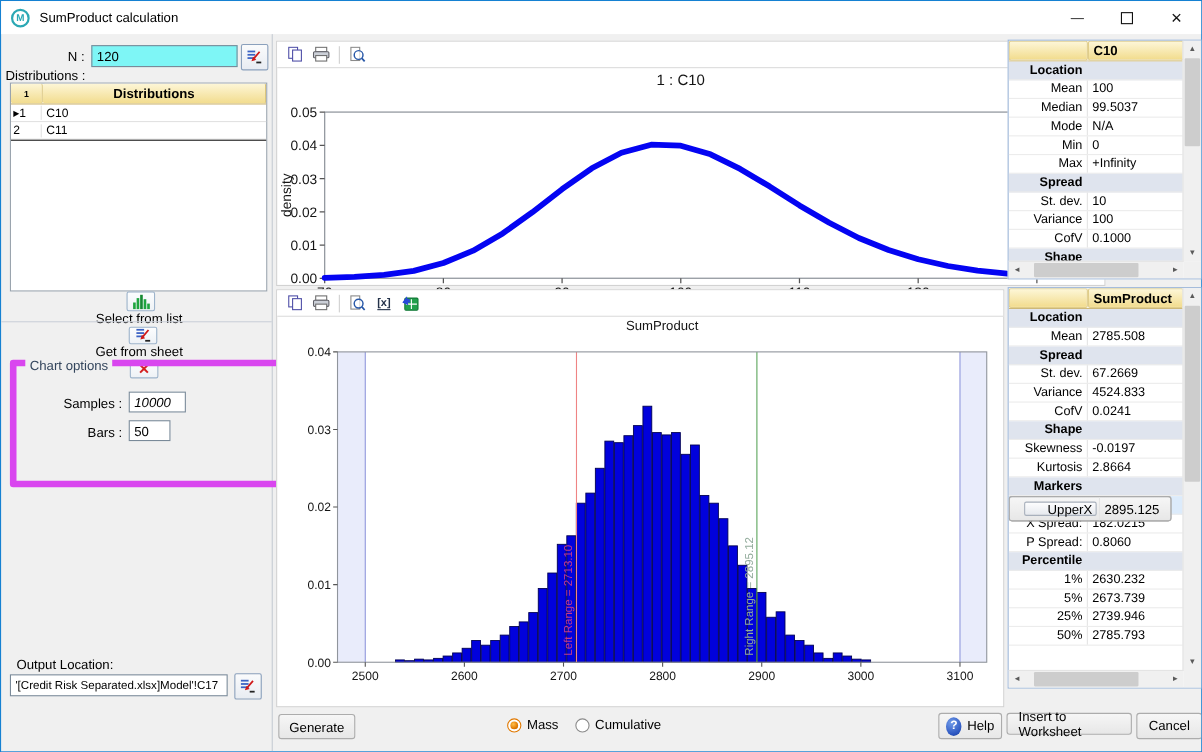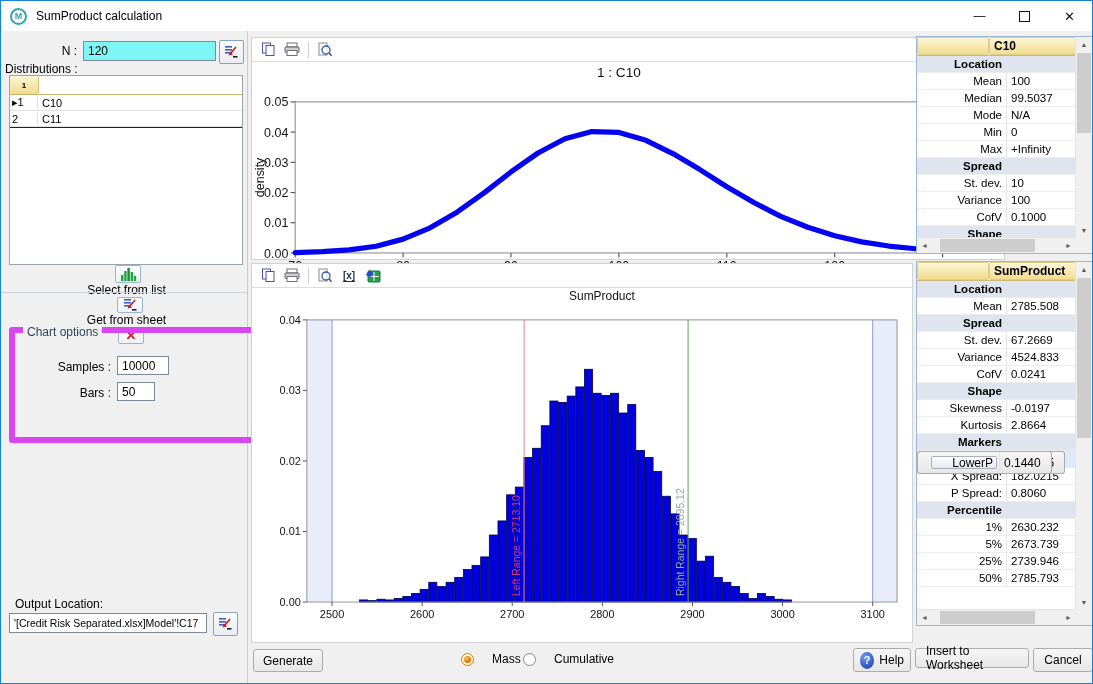--- a/index.html
+++ b/index.html
@@ -37,21 +37,21 @@
   .ti{width:24px;height:20px;display:flex;align-items:center;justify-content:center;}
   .tsep{width:1px;height:16px;background:#d0d0d0;margin:0 4px;}
   .chartsvg{position:absolute;left:0;top:23px;right:0;bottom:0;}
   
   .stats{position:absolute;background:#fff;border:1px solid #9cb6d8;box-sizing:border-box;}
   .sgrid{position:absolute;left:0;top:0;right:16px;bottom:15px;overflow:hidden;}
   .shead{display:flex;height:18px;border-bottom:1px solid #cdb879;}
   .shcell{background:linear-gradient(#fdf6d7,#f2dc8e);border:1px solid #e0cd8a;border-radius:2px;box-sizing:border-box;}
   .shc1{width:72px;}
   .shc2{flex:1;font-weight:bold;padding-left:4px;display:flex;align-items:center;}
-  .srow{display:flex;height:16px;border-bottom:1px solid #ececec;align-items:center;font-size:11.5px;padding-left:18px;}
+  .srow{display:flex;height:16px;border-bottom:1px solid #ececec;align-items:center;font-size:11.5px;}
   .scl{width:72px;text-align:right;padding-right:4px;box-sizing:border-box;border-right:1px solid #e4e4e4;height:100%;display:flex;align-items:center;justify-content:flex-end;}
   .scv{flex:1;padding-left:4px;}
   .srow.sec{background:#dfe4ee;font-weight:bold;}
   .srow.sec .scl{border-right:1px solid #dfe4ee;}
   .srow.hl{background:#dcebfb;}
   .srow.btn .scl{padding:0;}
   .cellbtn{width:66px;height:13px;margin:0 2px 0 3px;border:1px solid #a8b0bc;border-radius:2px;background:linear-gradient(#fdfdfe,#e6e9ee);display:flex;align-items:center;justify-content:flex-end;padding-right:3px;box-sizing:border-box;}
   .vscroll{position:absolute;right:0;top:0;bottom:15px;width:16px;background:#f0f0f0;border-left:1px solid #e4e4e4;}
   .hscroll{position:absolute;left:0;right:16px;bottom:0;height:15px;background:#f0f0f0;border-top:1px solid #e4e4e4;display:flex;align-items:center;}
   .sarrow{color:#5a5a5a;font-size:7px;display:flex;align-items:center;justify-content:center;}
@@ -59,21 +59,21 @@
   .ha{width:15px;height:15px;}
   .vthumb{position:absolute;left:1px;right:1px;background:#cdcdcd;border-radius:1px;}
   .hthumb{height:13px;background:#cdcdcd;border-radius:1px;}
   .corner{position:absolute;right:0;bottom:0;width:16px;height:15px;background:#f0f0f0;}
   
   .btn{position:absolute;height:23px;border:1px solid #acacac;border-radius:3px;background:linear-gradient(#f6f6f6,#e7e7e7);display:flex;align-items:center;justify-content:center;font-size:12px;padding:0 10px;box-sizing:border-box;}
   .radio{width:13px;height:13px;border-radius:50%;border:1px solid #8a8a8a;background:#fff;box-sizing:border-box;}
   .radio.sel{border-color:#e07800;}
   .radio.sel::after{content:"";display:block;width:7px;height:7px;margin:2px;border-radius:50%;background:radial-gradient(circle at 38% 35%,#ffc04d,#e07800 62%,#a85800);}
   .radiolabel{margin-left:5px;}
-  .radiogrp{position:absolute;display:flex;align-items:center;gap:13px;}
+  .radiogrp{position:absolute;display:flex;align-items:center;}
   .helpicon{width:17px;height:17px;border-radius:50%;background:radial-gradient(circle at 35% 30%,#6f9ae8,#2b55c0 70%,#1a3a90);color:#fff;font-weight:bold;font-size:11px;display:flex;align-items:center;justify-content:center;margin-right:5px;}
 </style>
 </head>
 <body>
 
 <div class="app">
 
   <div class="titlebar">
     <div class="appicon">M</div>
     <div class="title">SumProduct calculation</div>
@@ -96,20 +96,21 @@
       <line x1="12" y1="2" x2="6.5" y2="8.5" stroke="#d01818" stroke-width="1.6"></line>
       <polygon points="4.6,10.6 9,9.4 6,6.6" fill="#d01818"></polygon>
       <rect x="9" y="11" width="4.5" height="1.6" fill="#222"></rect>
     </svg>
   </div>
   <div class="lbl" style="left:4px;top:61px;">Distributions :</div>
 
   <div class="dtable">
     <div class="dthead">
       <div class="hcell hidx">1</div>
+      <div class="hcell hname">Distributions</div>
     </div>
     <div>
         <div class="drow">
           <div class="didx">▸1</div>
           <div class="dname">C10</div>
         </div>
         <div class="drow">
           <div class="didx">2</div>
           <div class="dname">C11</div>
         </div>
@@ -143,21 +144,21 @@
       <span>✕</span>
     </div>
   </div>
   <div class="leftdivider"></div>
   <div class="leftborder"></div>
 
   <div class="groupbox" style="left:8px;top:326px;width:232px;height:104px;">
     <div class="glegend">Chart options</div>
   </div>
   <div class="lbl" style="left:20px;top:359px;width:90px;text-align:right;">Samples :</div>
-  <input class="field" style="left: 116px; top: 355px; width: 52px; height: 19px;" readonly="" value="10000">
+  <input class="field" style="left: 116px; top: 355px; width: 52px; height: 19px; font-style: italic;" readonly="" value="10000">
   <div class="lbl" style="left:20px;top:385px;width:90px;text-align:right;">Bars :</div>
   <input class="field" style="left: 116px; top: 381px; width: 38px; height: 19px;" readonly="" value="50">
 
 
   <div class="lbl" style="left:14px;top:596px;">Output  Location:</div>
   <input class="field" style="left: 8px; top: 612px; width: 198px; font-size: 10.5px;" readonly="" value="'[Credit Risk Separated.xlsx]Model'!C17">
   <div class="pickerbtn" style="left:212px;top:611px;">
     <svg width="15" height="14" viewBox="0 0 15 14">
       <rect x="1" y="1" width="7" height="1.6" fill="#3b62c4"></rect>
         <rect x="1" y="4" width="7" height="1.6" fill="#3b62c4"></rect>
@@ -467,26 +468,20 @@
               <div class="cellbtn">LowerX</div>
             </div>
             <div class="scv">2713.104</div>
           </div>
           <div class="srow btn">
             <div class="scl">
               <div class="cellbtn">UpperX</div>
             </div>
             <div class="scv">2895.125</div>
           </div>
-          <div class="srow btn">
-            <div class="scl">
-              <div class="cellbtn">LowerP</div>
-            </div>
-            <div class="scv">0.1440</div>
-          </div>
           <div class="srow hl">
             <div class="scl">UpperP</div>
             <div class="scv">0.9500</div>
           </div>
           <div class="srow r">
             <div class="scl">X Spread:</div>
             <div class="scv">182.0215</div>
           </div>
           <div class="srow r">
             <div class="scl">P Spread:</div>

